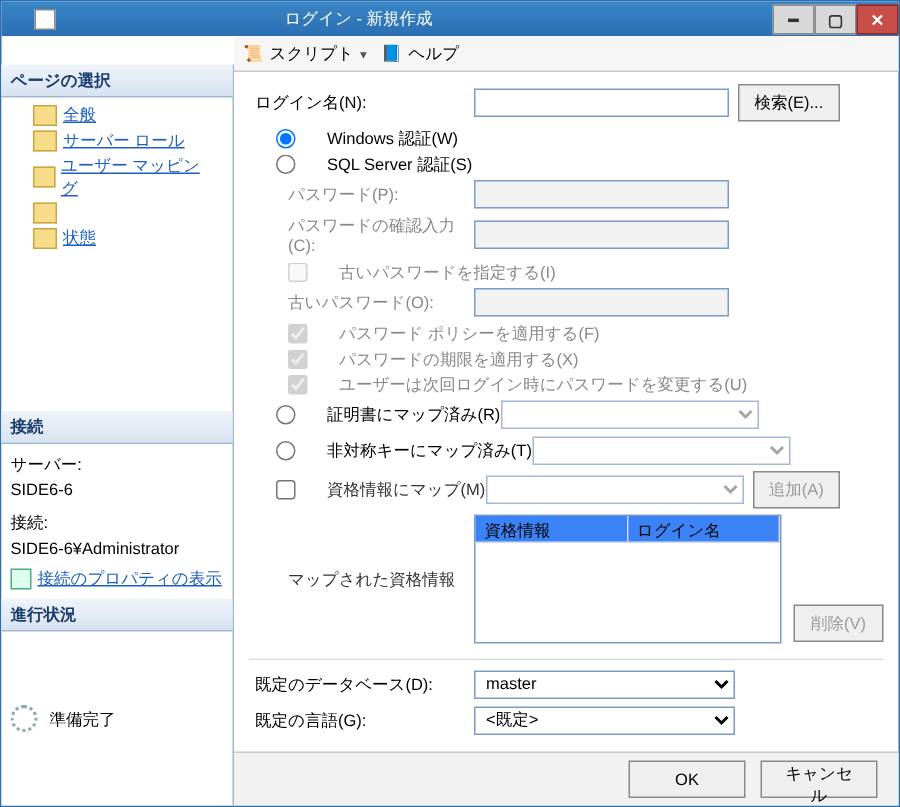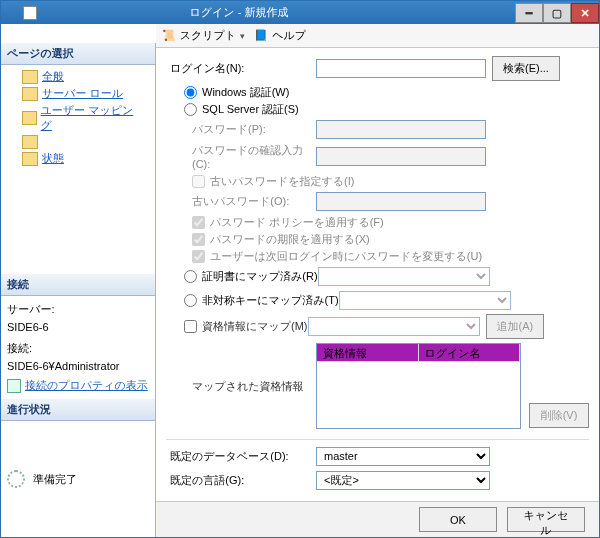--- a/index.html
+++ b/index.html
@@ -36,26 +36,26 @@
 .formrow .lbl.ind { padding-left: 26px; color: #888; }
 .formrow .lbl.ind2 { padding-left: 26px; color: #333; }
 .formrow .ctl { flex: 1; display: flex; gap: 6px; align-items: center; }
 input[type=text], select { border: 1px solid #7a9cc6; height: 19px; background: #fff; padding: 0 3px; }
 input[type=text].w1 { width: 170px; }
 input[type=text][disabled] { background: #f2f2f2; color: #999; }
 select.w2 { width: 172px; }
 select.wF { width: 174px; }
 .btn { background: #efefef; border: 1px solid #8a8a8a; height: 25px; padding: 0 10px; cursor: default; }
 .btn[disabled] { color: #9a9a9a; }
-.radio, .chk { display: flex; align-items: center; gap: 5px; padding-left: 18px; margin: 2px 0; }
+.radio, .chk { display: flex; align-items: center; gap: 21px; padding-left: 18px; margin: 2px 0; }
 .chk.ind { padding-left: 26px; color: #888; }
 .radio input, .chk input { margin: 0; }
 .credbox { border: 1px solid #7a9cc6; height: 86px; background: #fff; }
 .credhdr { display: flex; border-bottom: 1px solid #cfd8e6; height: 18px; }
-.credhdr div { flex: 1; padding: 2px 6px; border-right: 1px solid #cfd8e6; background: #a21caf; }
+.credhdr div { flex: 1; padding: 2px 6px; border-right: 1px solid #cfd8e6; background: #3b82f6; }
 .footer { height: 36px; border-top: 1px solid #c8c8c8; background: #f2f2f2; display: flex; justify-content: flex-end; align-items: center; gap: 10px; padding-right: 14px; }
 .footer .btn { width: 78px; }
 .mapsec { display: flex; gap: 8px; }
 .mapsec .left2 { flex: 1; }
 .mapsec .right2 { width: 60px; display: flex; flex-direction: column; gap: 60px; }
 hr.sep { border: none; border-top: 1px solid #ddd; margin: 6px 0; }
 </style>
 </head>
 <body>
 <div class="window">

